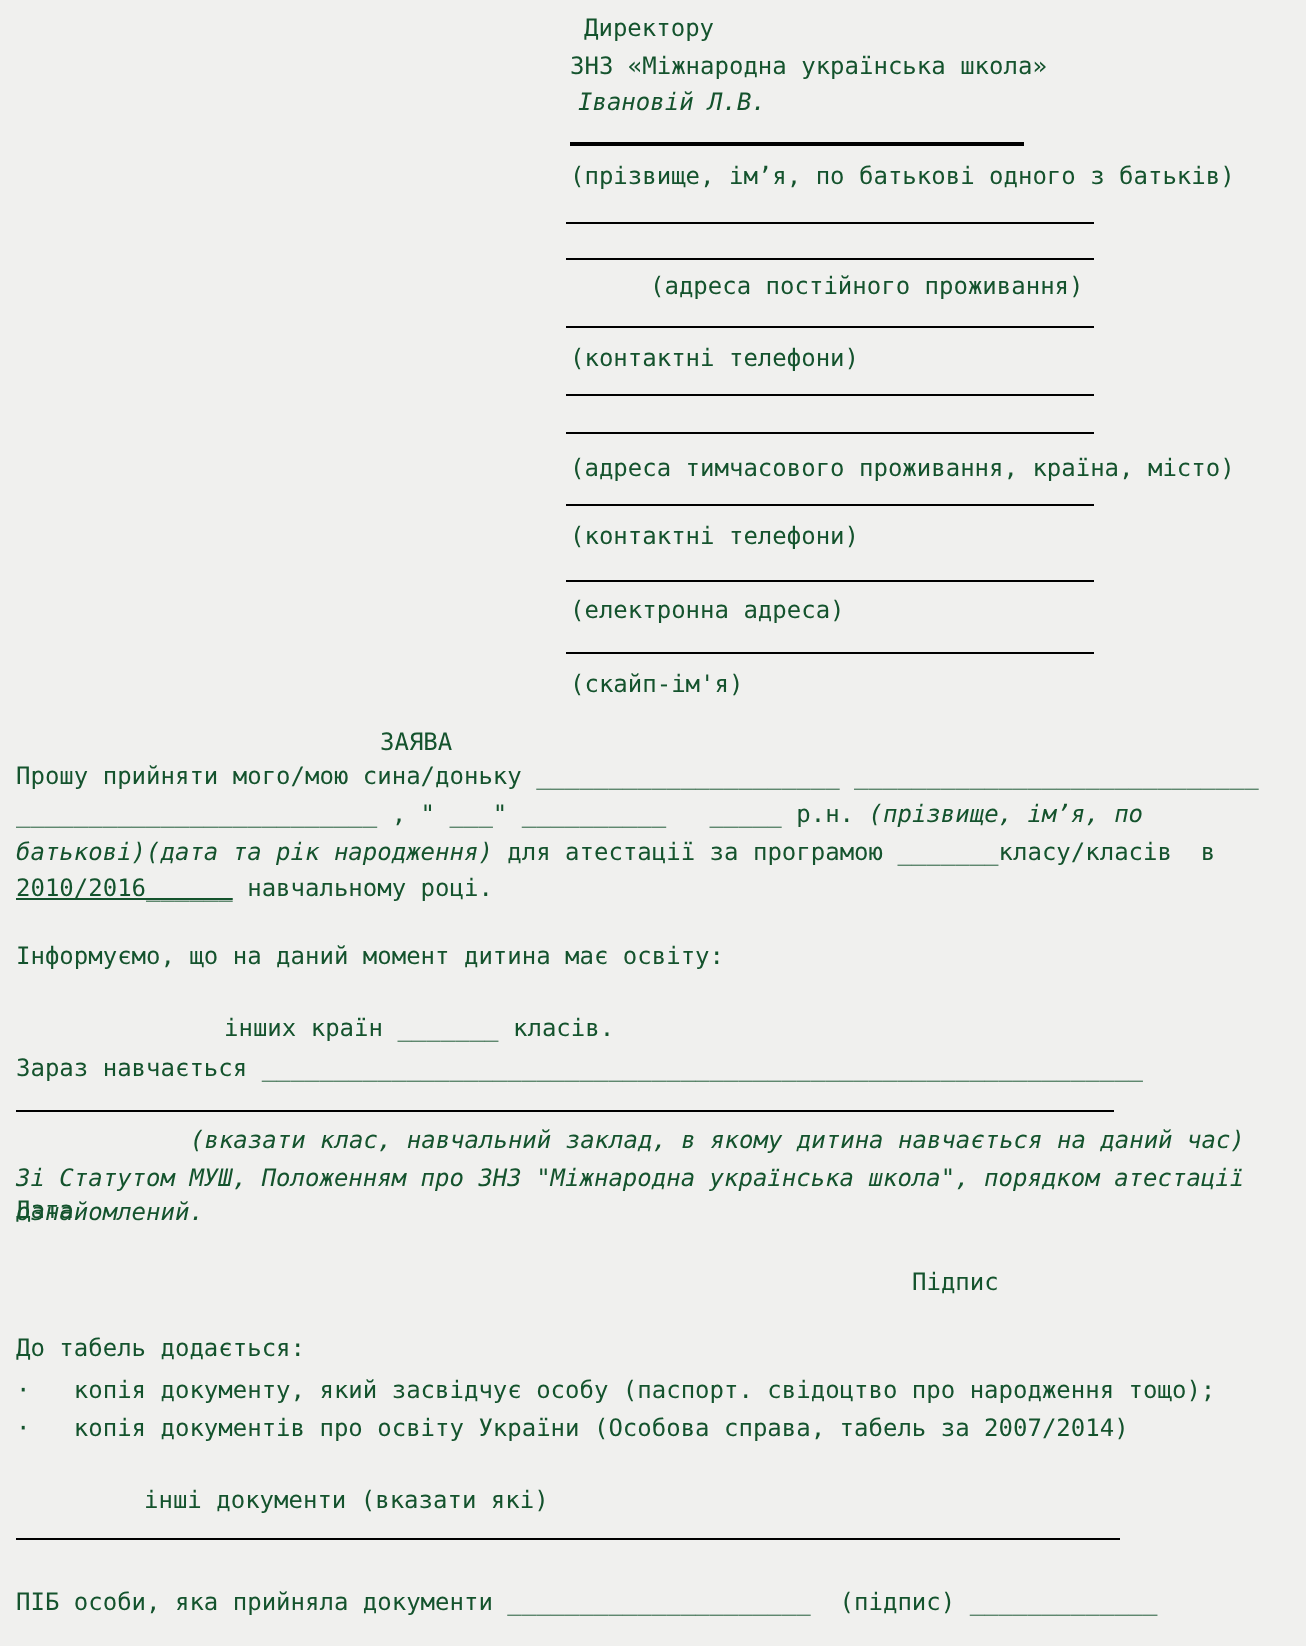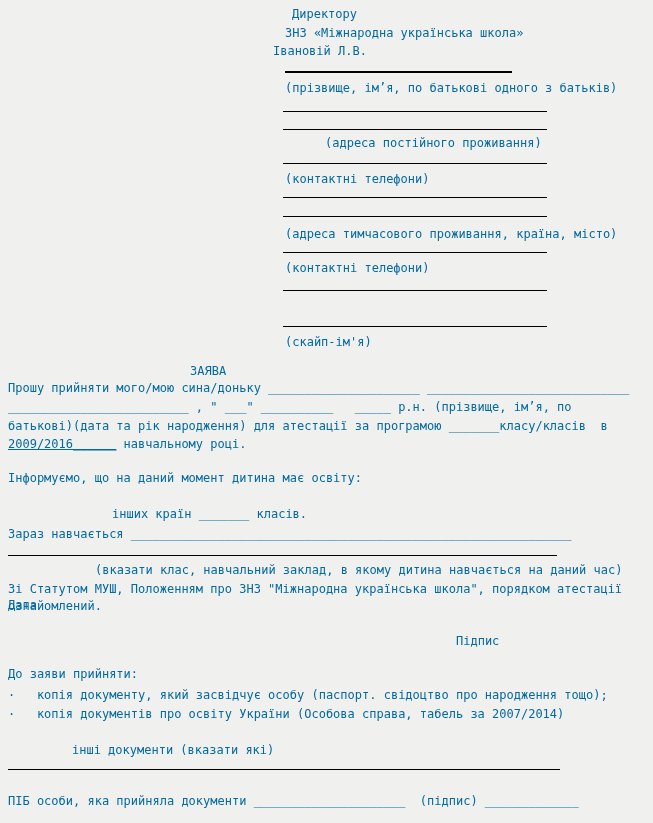--- a/index.html
+++ b/index.html
@@ -15,54 +15,55 @@
     font-family: "DejaVu Sans Mono", "Liberation Mono", monospace;
     font-size: 12px;
     line-height: 18px;
     color: #101010;
     overflow: hidden;
   }
   .line {
     position: absolute;
     white-space: pre;
   }
-  .line span.i { }
+  .line span.i { font-style: italic; }
   .line span.u { text-decoration: underline; }
   .rule {
     position: absolute;
     background: #000000;
   }
 </style>
 </head>
 <body>
 
-<div id="doc" style="background: rgb(240, 240, 238); color: #0369a1;">
+<div id="doc" style="background: rgb(240, 240, 238); color: #14532d;">
     <div class="line" style="left: 292px; top: 5px;"><span>Директору</span></div>
     <div class="line" style="left: 285px; top: 24px; text-align: center;"><span>ЗНЗ «Міжнародна українська школа»</span></div>
-    <div class="line" style="left: 273px; top: 42px;"><span>Івановій Л.В.</span></div>
+    <div class="line" style="left: 289px; top: 42px; font-style: italic;"><span>Івановій Л.В.</span></div>
     <div class="line" style="left: 285px; top: 79px;"><span>(прізвище, ім’я, по батькові одного з батьків)</span></div>
     <div class="line" style="left: 325px; top: 134px;"><span>(адреса постійного проживання)</span></div>
     <div class="line" style="left: 285px; top: 170px;"><span>(контактні телефони)</span></div>
     <div class="line" style="left: 285px; top: 225px;"><span>(адреса тимчасового проживання, країна, місто)</span></div>
     <div class="line" style="left: 285px; top: 259px;"><span>(контактні телефони)</span></div>
+    <div class="line" style="left: 285px; top: 296px;"><span>(електронна адреса)</span></div>
     <div class="line" style="left: 285px; top: 333px;"><span>(скайп-ім'я)</span></div>
     <div class="line" style="left: 190px; top: 362px;"><span>ЗАЯВА</span></div>
     <div class="line" style="left: 8px; top: 379px;"><span>Прошу прийняти мого/мою сина/доньку _____________________ ____________________________</span></div>
     <div class="line" style="left: 8px; top: 398px;"><span>_________________________ , " ___" __________   _____ р.н. </span><span class="i">(прізвище, ім’я, по</span></div>
     <div class="line" style="left: 8px; top: 417px;"><span class="i">батькові)(дата та рік народження)</span><span> для атестації за програмою _______класу/класів  в</span></div>
-    <div class="line" style="left: 8px; top: 435px;"><span class="u">2009/2016______</span><span> навчальному році.</span></div>
+    <div class="line" style="left: 8px; top: 435px;"><span class="u">2010/2016______</span><span> навчальному році.</span></div>
     <div class="line" style="left: 8px; top: 469px; text-align: right;"><span>Інформуємо, що на даний момент дитина має освіту:</span></div>
     <div class="line" style="left: 112px; top: 505px;"><span>інших країн _______ класів.</span></div>
     <div class="line" style="left: 8px; top: 525px;"><span>Зараз навчається _____________________________________________________________</span></div>
     <div class="line" style="left: 95px; top: 561px;"><span class="i">(вказати клас, навчальний заклад, в якому дитина навчається на даний час)</span></div>
     <div class="line" style="left: 8px; top: 580px;"><span class="i">Зі Статутом МУШ, Положенням про ЗНЗ "Міжнародна українська школа", порядком атестації</span></div>
     <div class="line" style="left: 8px; top: 597px;"><span class="i">ознайомлений.</span></div>
     <div class="line" style="left: 8px; top: 596px;"><span>Дата</span></div>
     <div class="line" style="left: 456px; top: 632px;"><span>Підпис</span></div>
-    <div class="line" style="left: 8px; top: 665px;"><span>До заяви прийняти:</span></div>
+    <div class="line" style="left: 8px; top: 665px;"><span>До табель додається:</span></div>
     <div class="line" style="left: 8px; top: 686px;"><span>·   копія документу, який засвідчує особу (паспорт. свідоцтво про народження тощо);</span></div>
     <div class="line" style="left: 8px; top: 705px;"><span>·   копія документів про освіту України (Особова справа, табель за 2007/2014)</span></div>
     <div class="line" style="left: 72px; top: 741px;"><span>інші документи (вказати які)</span></div>
     <div class="line" style="left: 8px; top: 792px;"><span>ПІБ особи, яка прийняла документи _____________________  (підпис) _____________</span></div>
     <div class="rule" style="left: 285px; top: 71px; width: 227px; height: 2px; background: rgb(0, 0, 0);"></div>
     <div class="rule" style="left: 283px; top: 111px; width: 264px; height: 1px; background: rgb(0, 0, 0);"></div>
     <div class="rule" style="left: 283px; top: 129px; width: 264px; height: 1px; background: rgb(0, 0, 0);"></div>
     <div class="rule" style="left: 283px; top: 163px; width: 264px; height: 1px; background: rgb(0, 0, 0);"></div>
     <div class="rule" style="left: 283px; top: 197px; width: 264px; height: 1px; background: rgb(0, 0, 0);"></div>
     <div class="rule" style="left: 283px; top: 216px; width: 264px; height: 1px; background: rgb(0, 0, 0);"></div>

